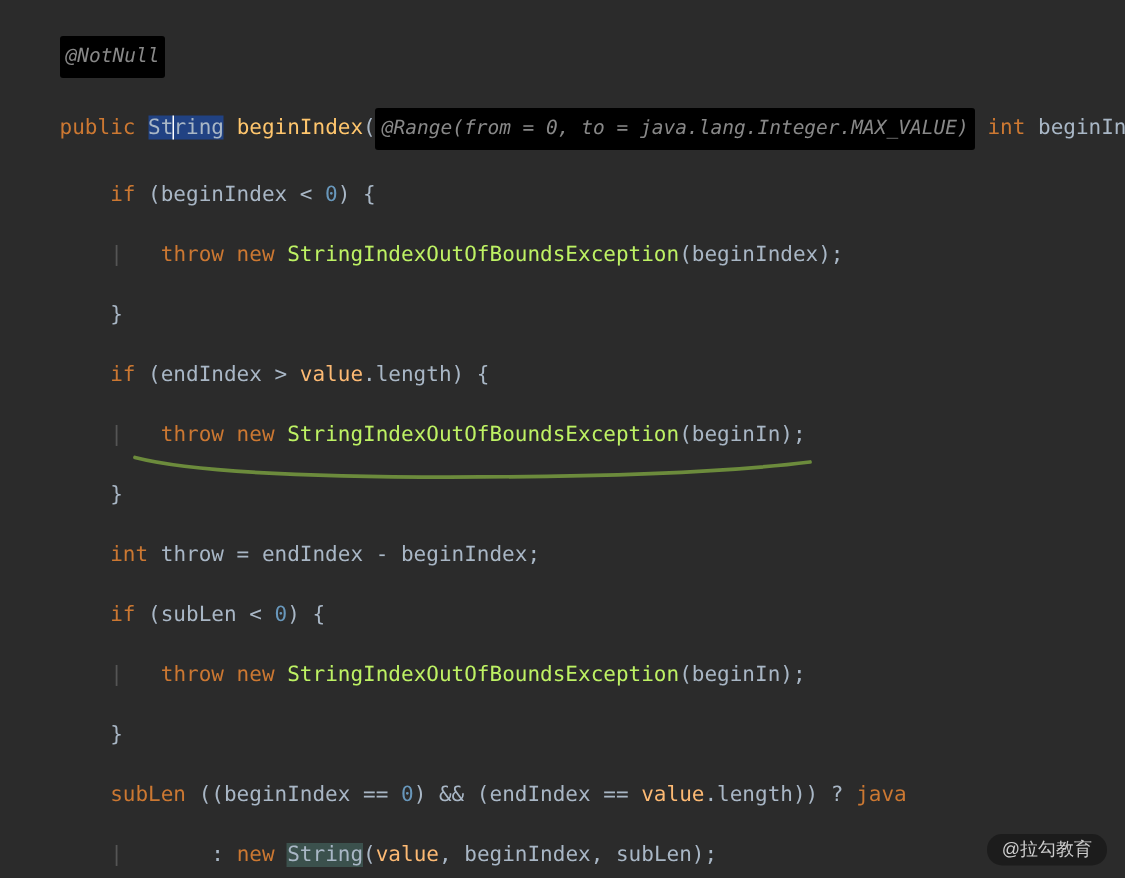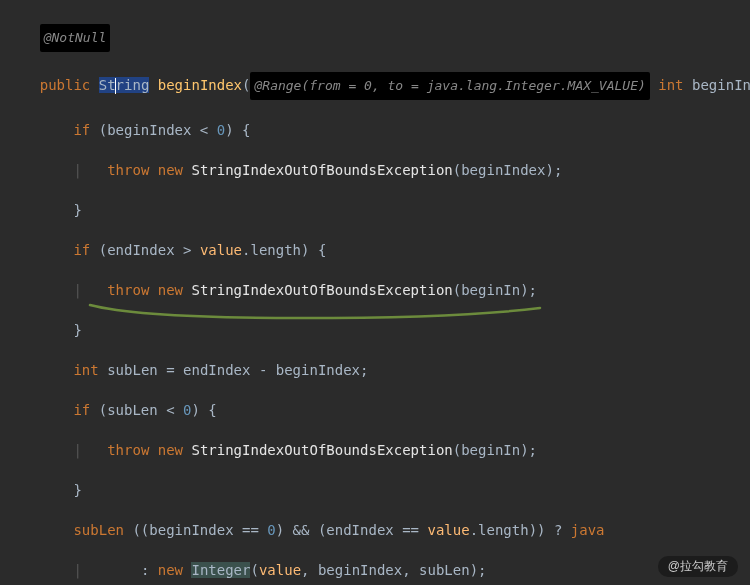--- a/index.html
+++ b/index.html
@@ -18,21 +18,21 @@
     padding: 4px 0 0 0;
     white-space: pre;
     line-height: 20px;
     position: relative;
   }
   .line { padding-left: 6px; }
   .keyword { color: #cc7832; }
   .number { color: #6897bb; }
   .method-decl { color: #ffc66d; }
   .field { color: #fdba74; }
-  .call { color: #e5e5e5; }
+  .call { color: #bef264; }
   .annotation-box {
     display: inline-block;
     background: #000000;
     color: #888;
     border-radius: 2px;
     padding: 4px 4px;
     font-style: italic;
     font-size: 13px;
   }
   .highlight-sel {
@@ -71,26 +71,26 @@
 
 <div class="editor">
 <div class="line">    <span class="annotation-box">@NotNull</span></div>
 <div class="line">    <span class="keyword">public</span> <span class="highlight-sel">St<span class="cursor-caret"></span>ring</span> <span class="method-decl">beginIndex</span>(<span class="annotation-box">@Range(from = 0, to = java.lang.Integer.MAX_VALUE)</span> <span class="keyword">int</span> <span>beginIn</span></div>
 <div class="line">        <span class="keyword">if</span><span> (beginIndex &lt; </span><span class="number">0</span><span>) {</span></div>
 <div class="line">        <span class="guide">|</span>   <span class="keyword">throw new </span><span class="call">StringIndexOutOfBoundsException</span><span>(beginIndex);</span></div>
 <div class="line">        <span>}</span></div>
 <div class="line">        <span class="keyword">if</span><span> (endIndex &gt; </span><span class="field">value</span><span>.length) {</span></div>
 <div class="line">        <span class="guide">|</span>   <span class="keyword">throw new </span><span class="call">StringIndexOutOfBoundsException</span><span>(beginIn);</span></div>
 <div class="line">        <span>}</span></div>
-<div class="line">        <span class="keyword">int</span><span> subLen = endIndex - beginIndex;</span></div>
+<div class="line">        <span class="keyword">int</span><span> throw = endIndex - beginIndex;</span></div>
 <div class="line">        <span class="keyword">if</span><span> (subLen &lt; </span><span class="number">0</span><span>) {</span></div>
 <div class="line">        <span class="guide">|</span>   <span class="keyword">throw new </span><span class="call">StringIndexOutOfBoundsException</span><span>(beginIn);</span></div>
 <div class="line">        <span>}</span></div>
 <div class="line">        <span class="keyword">subLen</span><span> ((beginIndex == </span><span class="number">0</span><span>) &amp;&amp; (endIndex == </span><span class="field">value</span><span>.length)) ? </span><span class="keyword">java</span></div>
-<div class="line">        <span class="guide">|</span>       <span>: </span><span class="keyword">new </span><span class="highlight-usage">Integer</span><span>(</span><span class="field">value</span><span>, beginIndex, subLen);</span></div>
+<div class="line">        <span class="guide">|</span>       <span>: </span><span class="keyword">new </span><span class="highlight-usage">String</span><span>(</span><span class="field">value</span><span>, beginIndex, subLen);</span></div>
 
 
 
 
 
 
 
 
 
 

